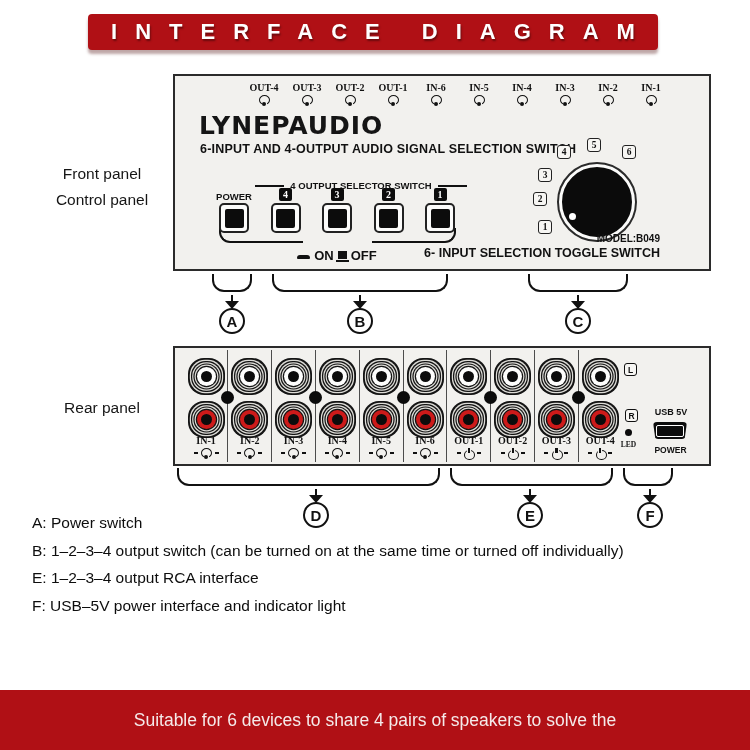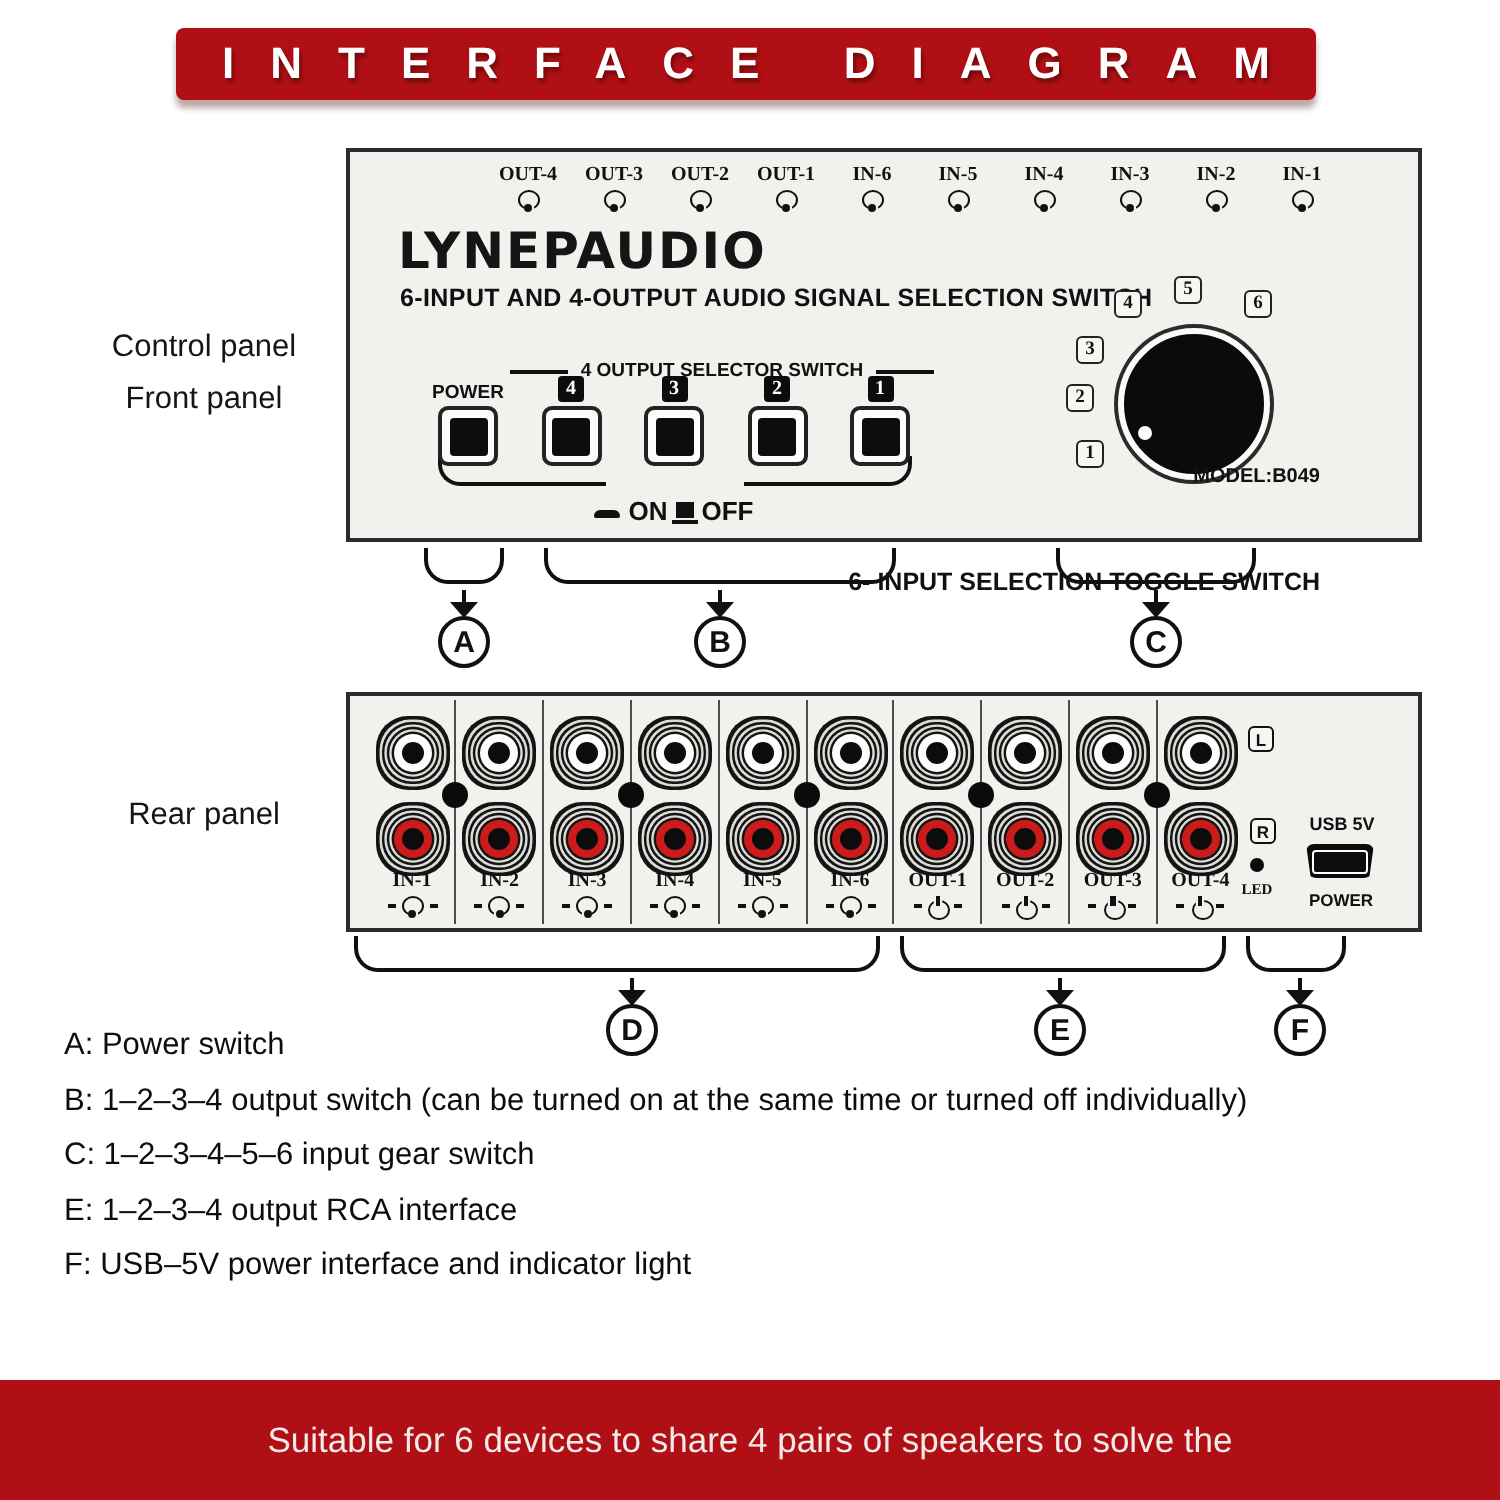--- a/index.html
+++ b/index.html
@@ -67,21 +67,21 @@
 
   #knob { position:absolute; left:384px; top:88px; width:76px; height:76px; border-radius:50%;
     background:#0b0b0b; border:3.5px solid #fbfbfa; outline:2px solid #2b2b2b; }
   #knob-dot { position:absolute; left:7px; top:46px; width:7px; height:7px; background:#fff; border-radius:50%; }
 
   .knob-num { position:absolute; width:14px; height:14px; background:#f7f6f3; border:1.5px solid #222; border-radius:3px;
     font-family:"Liberation Serif", serif; font-weight:bold; font-size:9.5px; color:#111;
     display:flex; align-items:center; justify-content:center; }
 
   #model { position:absolute; left:360px; top:157px; width:125px; text-align:right; font-size:10px; font-weight:bold; }
-  #knob-title { position:absolute; left:215px; top:170px; width:270px; text-align:right; font-size:12.5px; font-weight:bold;margin-top:38px; }
+  #knob-title { position:absolute; left:215px; top:170px; width:270px; text-align:right; font-size:12.5px; font-weight:bold; }
 
   
   .bracket { position:absolute; height:18px; border:2px solid #111; border-top:none;
     border-bottom-left-radius:12px; border-bottom-right-radius:12px; }
   .arrow { position:absolute; width:14px; }
   .arrow .stem { margin:0 auto; width:2.2px; height:6px; background:#111; }
   .arrow .head { width:0; height:0; border-left:7px solid transparent; border-right:7px solid transparent; border-top:8px solid #111; }
   .callout-circle { position:absolute; width:26px; height:26px; border:2px solid #111; border-radius:50%;
     background:#fff; display:flex; align-items:center; justify-content:center; font-size:15px; font-weight:bold; }
 
@@ -118,22 +118,22 @@
     display:flex; flex-direction:column; align-items:center; justify-content:center; font-size:17.5px; line-height:26px; }
 </style>
 </head>
 <body>
 
 <div id="banner-top">
   <span>INTERFACE DIAGRAM</span>
 </div>
 
 <div id="label-front" class="side-label">
+  <div>Front panel</div>
   <div>Control panel</div>
-  <div>Front panel</div>
 </div>
 <div id="label-rear" class="side-label">
   <div>Rear panel</div>
 </div>
 
 <div id="front-panel" class="panel">
   <div id="brand">LYNEPAUDIO</div>
   <div id="subtitle">6-INPUT AND 4-OUTPUT AUDIO SIGNAL SELECTION SWITCH</div>
   <div id="sel-title">
     <i class="line"></i>
@@ -379,21 +379,20 @@
     <div class="screw" style="left: 46.4px;"></div>
     <div class="screw" style="left: 134px;"></div>
     <div class="screw" style="left: 221.6px;"></div>
     <div class="screw" style="left: 309.2px;"></div>
     <div class="screw" style="left: 396.8px;"></div>
   </div>
 
 <div id="legend">
     <div class="legend-line">A: Power switch</div>
     <div class="legend-line">B: 1–2–3–4 output switch (can be turned on at the same time or turned off individually)</div>
-    <div class="legend-line">C: 1–2–3–4–5–6 input gear switch</div>
     <div class="legend-line">E: 1–2–3–4 output RCA interface</div>
     <div class="legend-line">F: USB–5V power interface and indicator light</div>
   </div>
 
 <div id="banner-bottom">
   <div>Suitable for 6 devices to share 4 pairs of speakers to solve the</div>
 </div>
 
 <div class="bracket" style="left: 212px; width: 40px; top: 274px;"></div>
 <div class="arrow" style="left: 225px; top: 295px;">

